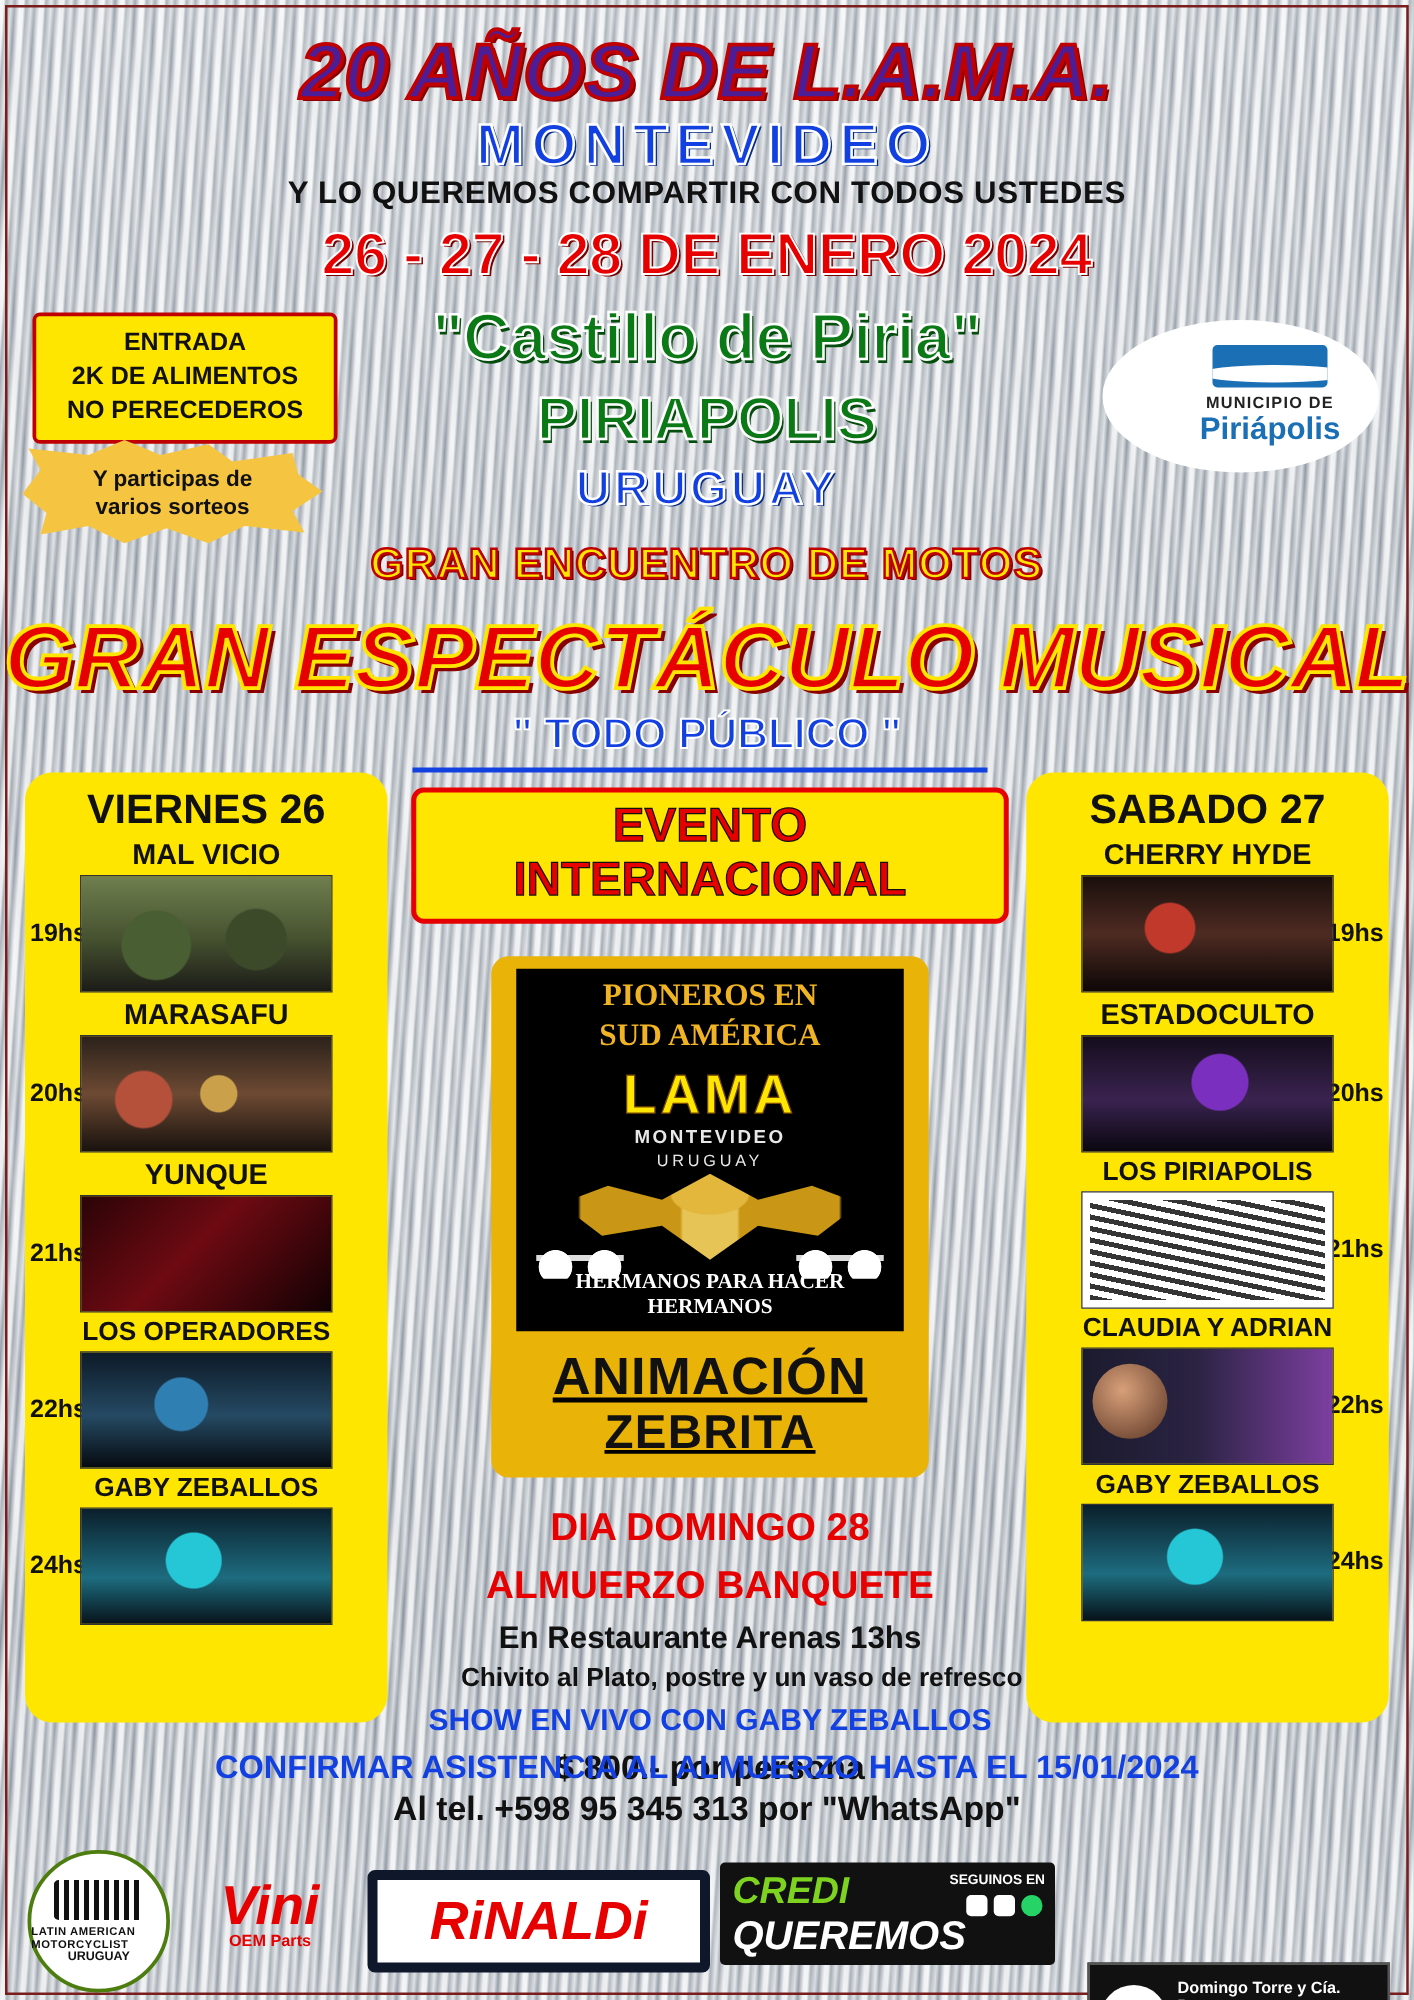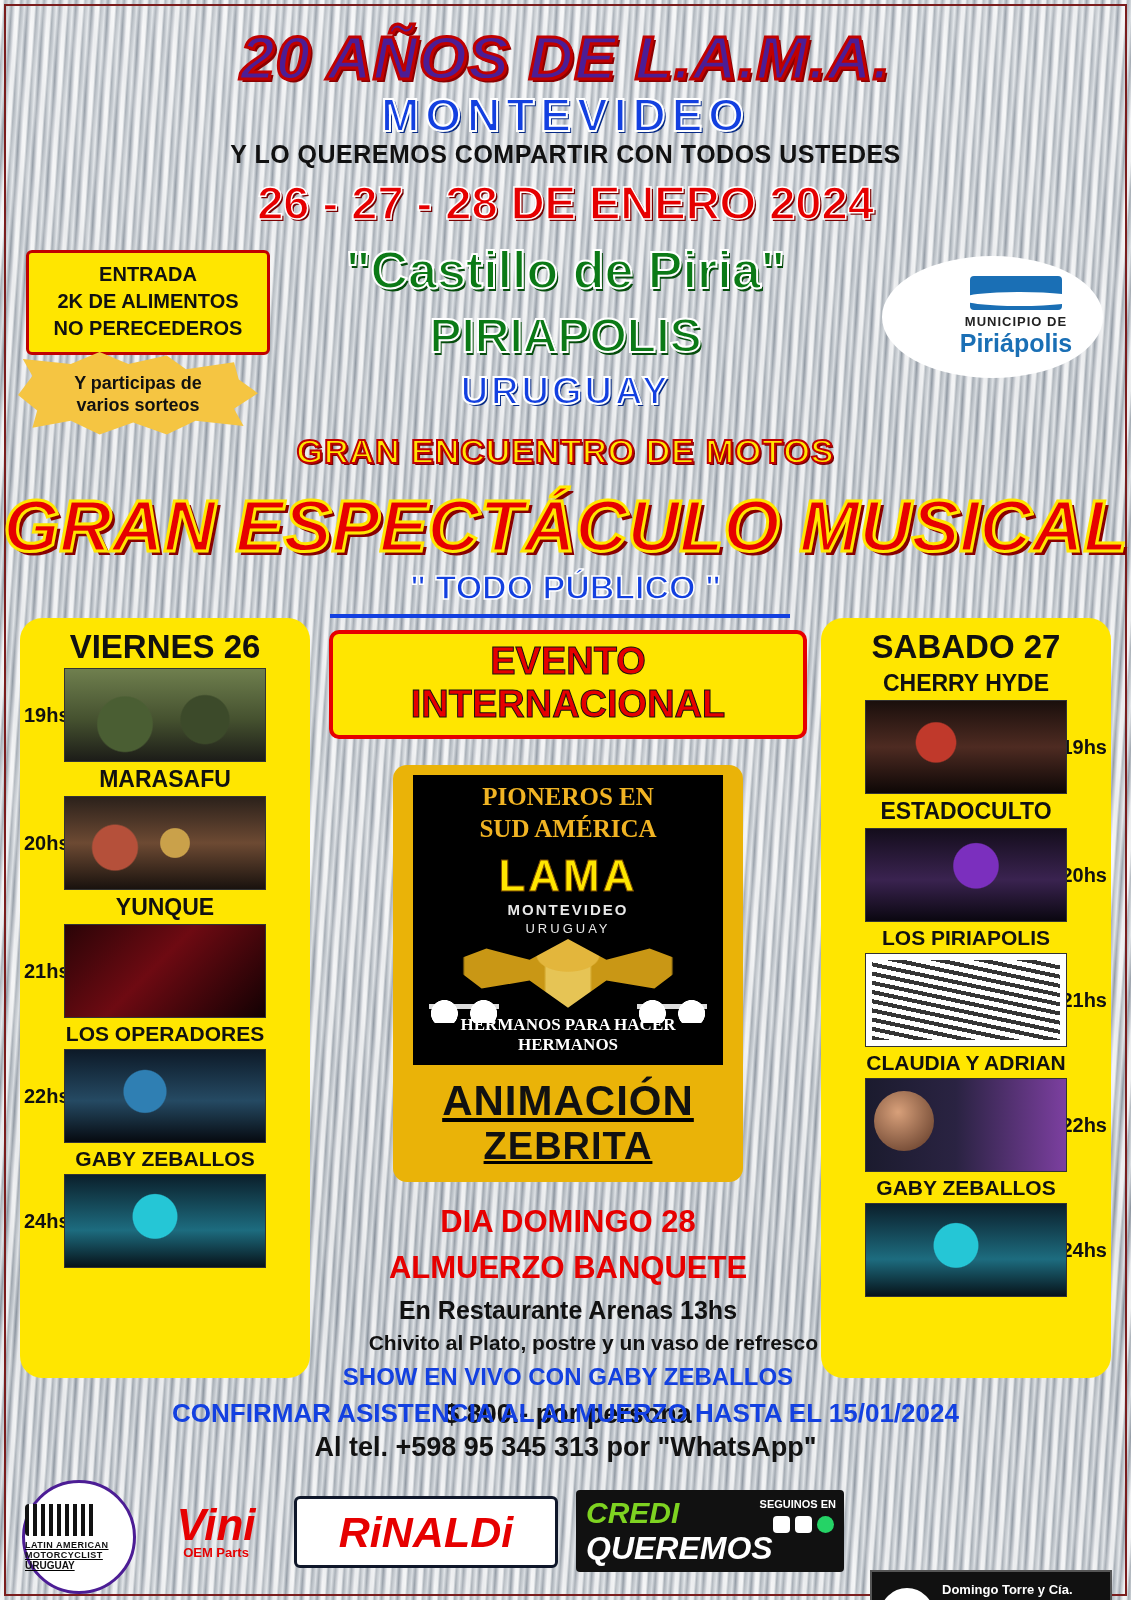--- a/index.html
+++ b/index.html
@@ -222,28 +222,28 @@
   .confirm{
     position:absolute;left:0;top:1398px;width:100%;text-align:center;
     font-size:26px;font-weight:bold;color:#1340e0;
   }
   .tel{
     position:absolute;left:0;top:1432px;width:100%;text-align:center;
     font-size:27px;font-weight:bold;color:#111;
   }
   .sponsors{position:absolute;left:0;top:1478px;width:100%;height:110px;}
   .sp{position:absolute;}
-  .sp-lama{left:22px;top:2px;width:108px;height:108px;border-radius:50%;background:#fff;border:3px solid #4c1d95;display:flex;align-items:flex-start;justify-content:center;flex-direction:column;text-decoration:underline;}
+  .sp-lama{left:22px;top:2px;width:108px;height:108px;border-radius:50%;background:#fff;border:3px solid #4d7c0f;display:flex;align-items:center;justify-content:center;flex-direction:column;}
   .sp-lama .eye{width:72px;height:32px;background:repeating-linear-gradient(90deg,#111 0 4px,#fff 4px 8px);border-radius:4px;}
   .sp-lama .t{font-size:9px;font-weight:bold;color:#111;margin-top:4px;letter-spacing:.5px;}
   .sp-lama .b{font-size:10px;font-weight:bold;color:#111;}
   .sp-vini{left:150px;top:18px;width:132px;height:72px;display:flex;flex-direction:column;align-items:center;justify-content:center;}
   .sp-vini .v{font-size:44px;font-style:italic;font-weight:bold;color:#e60000;line-height:.95;}
   .sp-vini .o{font-size:13px;font-weight:bold;color:#e60000;}
-  .sp-rin{left:294px;top:18px;width:258px;height:66px;background:#fff;border:3px solid #0f172a;border-radius:6px;display:flex;align-items:center;justify-content:center;}
+  .sp-rin{left:294px;top:18px;width:258px;height:66px;background:#fff;border:8px solid #0f172a;border-radius:6px;display:flex;align-items:center;justify-content:center;}
   .sp-rin span{font-size:43px;font-weight:bold;font-style:italic;color:#e60000;}
   .sp-credi{left:576px;top:12px;width:268px;height:82px;background:#111;border-radius:4px;position:relative;}
   .sp-credi .c1{position:absolute;left:10px;top:6px;font-size:30px;font-weight:bold;font-style:italic;color:#7ed321;}
   .sp-credi .c2{position:absolute;left:10px;top:40px;font-size:32px;font-weight:bold;font-style:italic;color:#fff;}
   .sp-credi .c3{position:absolute;right:8px;top:8px;font-size:11px;font-weight:bold;color:#fff;}
   .sp-credi .soc{position:absolute;right:10px;top:26px;display:flex;gap:5px;}
   .sp-credi .soc i{display:block;width:17px;height:17px;border-radius:4px;background:#fff;}
   .sp-credi .soc i.w{background:#25d366;border-radius:50%;}
   .sp-torre{left:870px;top:10px;width:238px;height:86px;background:#111;border:2px solid #555;position:relative;}
   .sp-torre .circ{position:absolute;left:8px;top:16px;width:54px;height:54px;border-radius:50%;background:#fff;}
@@ -281,20 +281,21 @@
 
   <div class="muni">
     <div class="wave"></div>
     <div class="m1">MUNICIPIO DE</div>
     <div class="m2">Piriápolis</div>
   </div>
 
   <div class="col col-left">
     <h2>VIERNES 26</h2>
 
+    <div class="band-name">MAL VICIO</div>
     <div class="slot">
       <span class="hour">19hs</span>
       <div class="photo ph1"></div>
     </div>
 
     <div class="band-name">MARASAFU</div>
     <div class="slot">
       <span class="hour">20hs</span>
       <div class="photo ph2"></div>
     </div>

